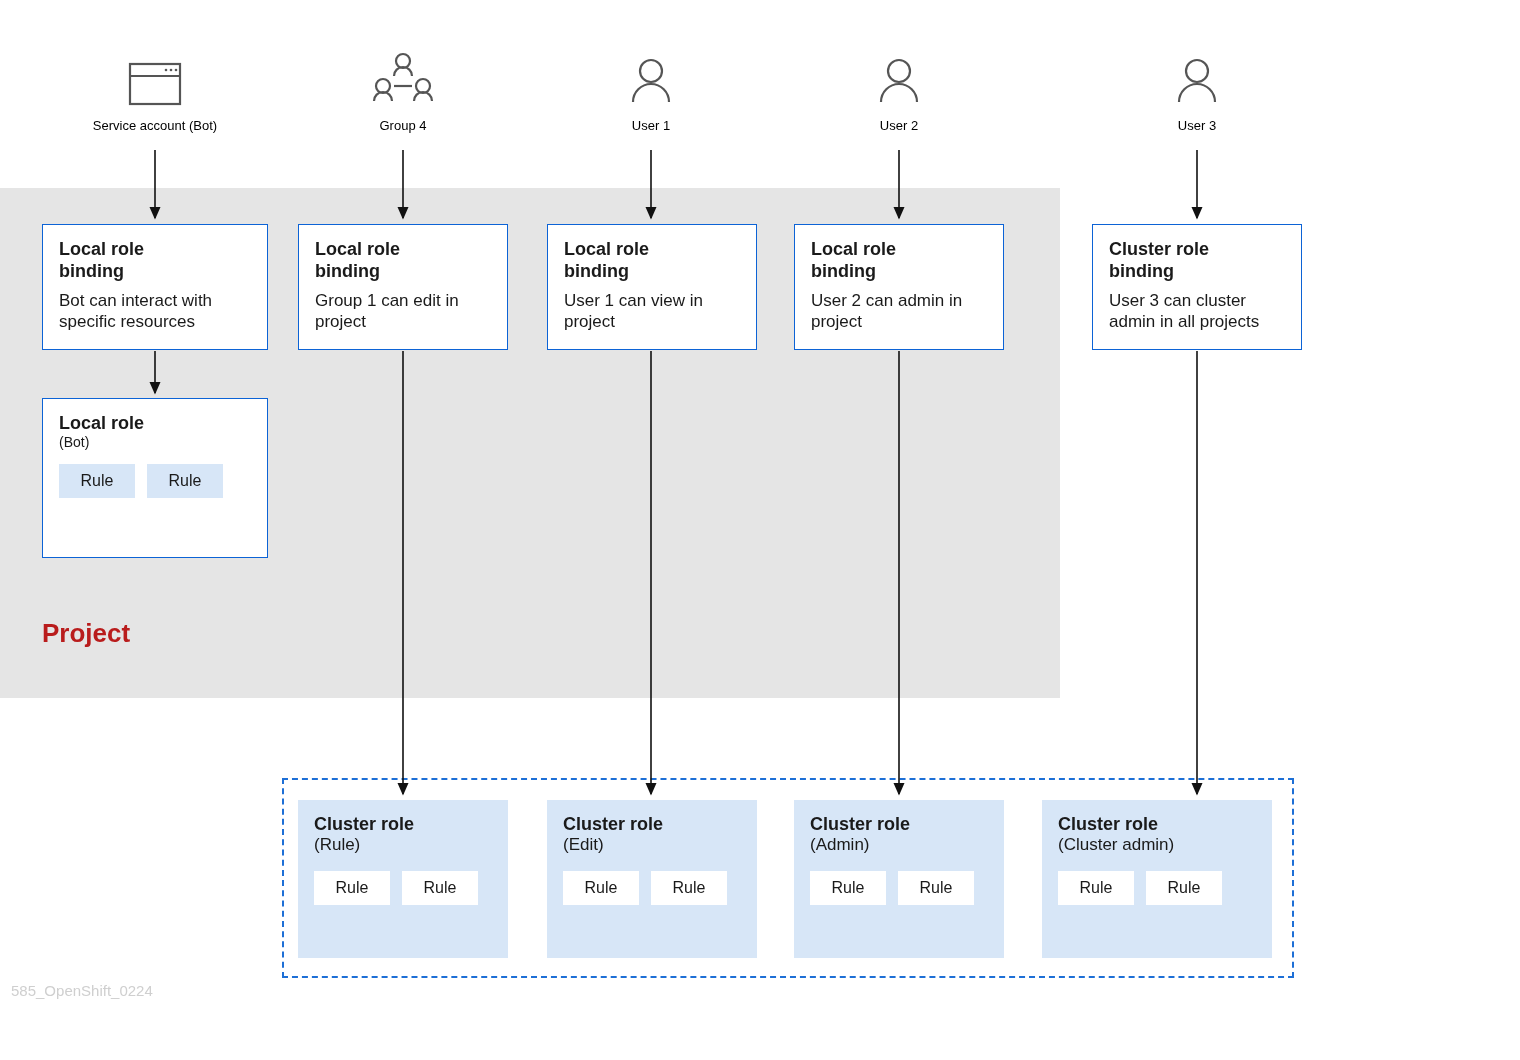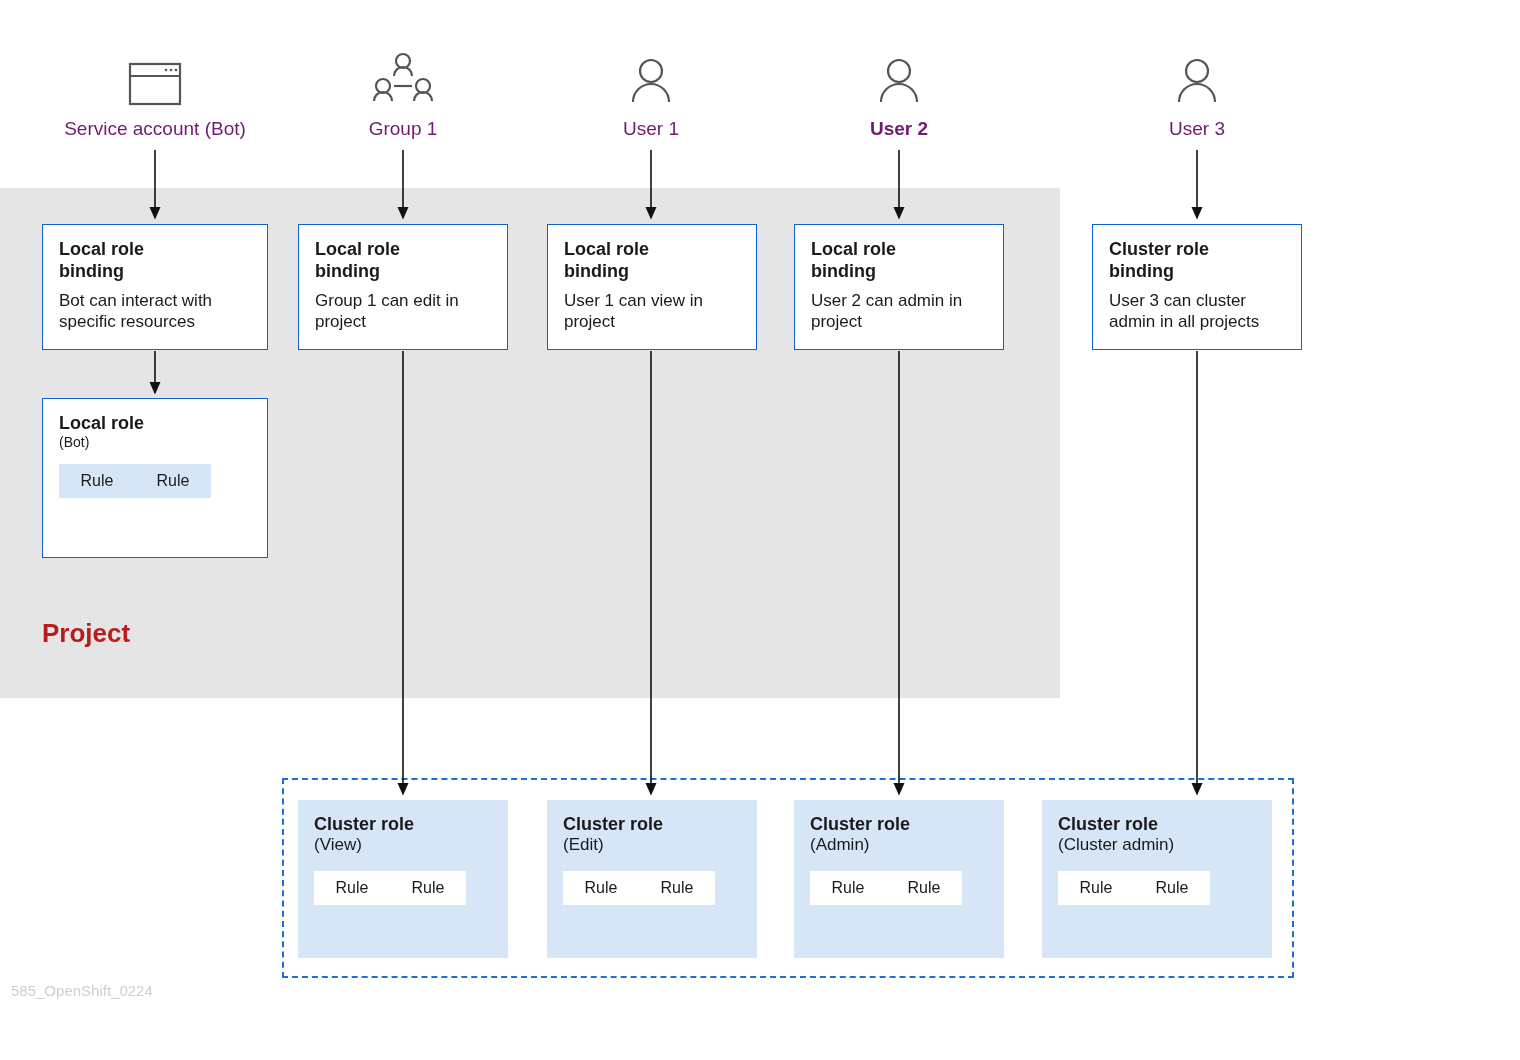--- a/index.html
+++ b/index.html
@@ -11,22 +11,22 @@
   }
   .canvas {
     position: relative;
     width: 1520px;
     height: 1060px;
   }
   .abs { position: absolute; }
 
   
   .entity-label {
-    font-size: 19px;
-    color: #701a75;
+    font-size: 13px;
+    color: #000000;
     text-align: center;
   }
 
   
   .icon-stroke { stroke: #555; stroke-width: 2.2; fill: none; }
 
   
   .project-bg {
     background: #e5e5e5;
   }
@@ -63,21 +63,21 @@
   }
   .cluster-card {
     background: #d7e6f7;
     box-sizing: border-box;
     padding: 14px 16px 18px 16px;
   }
   .cluster-title { font-weight: 700; font-size: 18px; }
   .cluster-sub   { font-size: 17px; margin-bottom: 16px; }
 
   
-  .rule-row { display: flex; }
+  .rule-row { display: flex; gap: 12px; }
   .rule-chip-blue {
     background: #d7e6f7;
     color: #1a1a1a;
     font-size: 16px;
     padding: 8px 18px;
     box-sizing: border-box;
     text-align: center;
     min-width: 76px;
   }
   .rule-chip-white {
@@ -144,37 +144,37 @@
 
       <circle cx="17" cy="36" r="7" class="icon-stroke"></circle>
       <path d="M8 51 a9 9 0 0 1 18 0" class="icon-stroke"></path>
 
       <circle cx="57" cy="36" r="7" class="icon-stroke"></circle>
       <path d="M48 51 a9 9 0 0 1 18 0" class="icon-stroke"></path>
 
       <line x1="28" y1="36" x2="46" y2="36" class="icon-stroke"></line>
     </svg>
   </div>
-  <div class="abs entity-label" style="left:353px; top:118px; width:100px;">Group 1</div>
+  <div class="abs entity-label" style="left:353px; top:118px; width:100px;">Group 4</div>
 
   <div class="abs" style="left:628px; top:58px;">
     <svg width="46" height="50">
       <circle cx="23" cy="13" r="11" class="icon-stroke"></circle>
       <path d="M5 44 a18 18 0 0 1 36 0" class="icon-stroke"></path>
     </svg>
   </div>
   <div class="abs entity-label" style="left:601px; top:118px; width:100px;">User 1</div>
 
   <div class="abs" style="left:876px; top:58px;">
     <svg width="46" height="50">
       <circle cx="23" cy="13" r="11" class="icon-stroke"></circle>
       <path d="M5 44 a18 18 0 0 1 36 0" class="icon-stroke"></path>
     </svg>
   </div>
-  <div class="abs entity-label" style="left:849px; top:118px; width:100px;font-weight:bold;">User 2</div>
+  <div class="abs entity-label" style="left:849px; top:118px; width:100px;">User 2</div>
 
   <div class="abs" style="left:1174px; top:58px;">
     <svg width="46" height="50">
       <circle cx="23" cy="13" r="11" class="icon-stroke"></circle>
       <path d="M5 44 a18 18 0 0 1 36 0" class="icon-stroke"></path>
     </svg>
   </div>
   <div class="abs entity-label" style="left:1147px; top:118px; width:100px;">User 3</div>
 
   <div class="abs card" style="left:42px; top:224px; width:226px; height:126px;">
@@ -213,21 +213,21 @@
     <div class="rule-row">
       <div class="rule-chip-blue">Rule</div>
       <div class="rule-chip-blue">Rule</div>
     </div>
   </div>
 
   <div class="abs project-title" style="left:42px; top:618px;">Project</div>
 
   <div class="abs cluster-card" style="left:298px; top:800px; width:210px; height:158px;">
     <div class="cluster-title">Cluster role</div>
-    <div class="cluster-sub">(View)</div>
+    <div class="cluster-sub">(Rule)</div>
     <div class="rule-row">
       <div class="rule-chip-white">Rule</div>
       <div class="rule-chip-white">Rule</div>
     </div>
   </div>
 
   <div class="abs cluster-card" style="left:547px; top:800px; width:210px; height:158px;">
     <div class="cluster-title">Cluster role</div>
     <div class="cluster-sub">(Edit)</div>
     <div class="rule-row">

